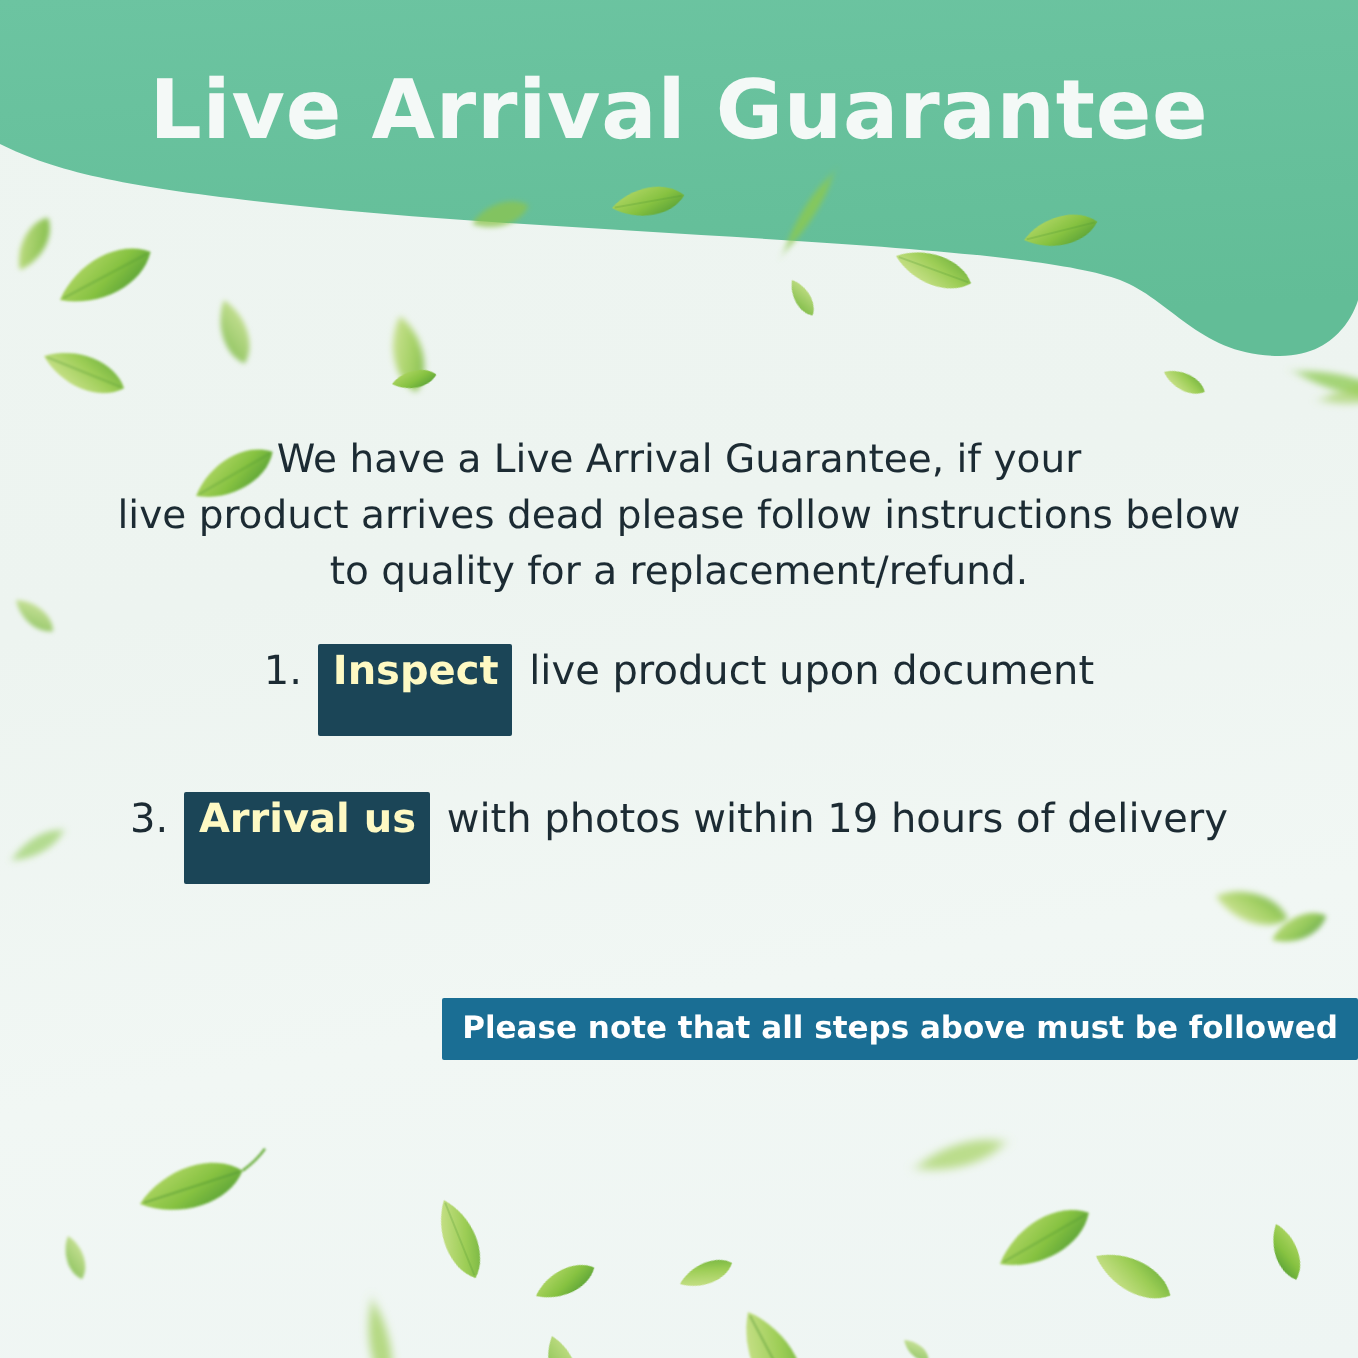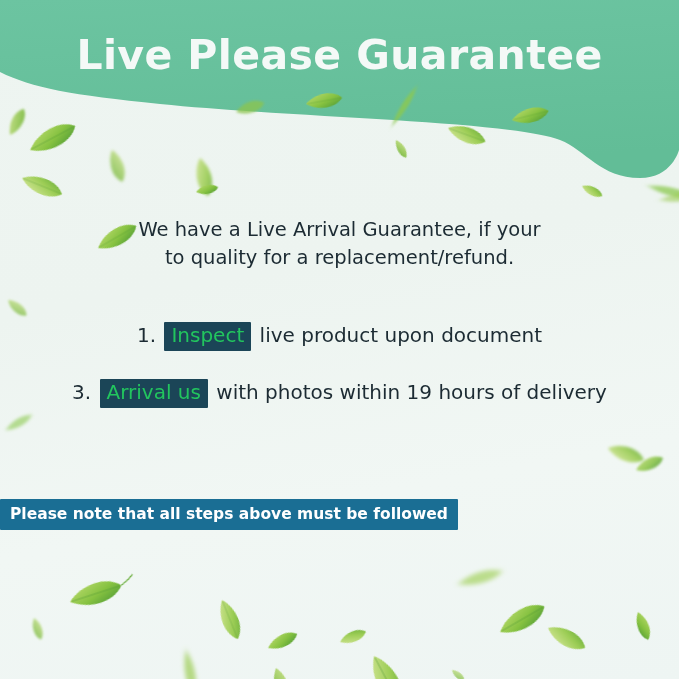--- a/index.html
+++ b/index.html
@@ -96,35 +96,35 @@
     white-space: nowrap;
   }
   .step-1 { margin-bottom: 26px; }
   .step-2 { margin-bottom: 26px; }
 
   .num { font-weight: 400; }
 
   .hl {
     display: inline-block;
     background: #1b4557;
-    color: #22c55e;
-    font-weight: 400;
-    padding: 1px 7px 3px 7px;
+    color: #fef9c3;
+    font-weight: 700;
+    padding: 1px 7px 20px 7px;
     margin: 0 2px;
     line-height: 25px;
     vertical-align: baseline;
     border-radius: 1px;
   }
 
   .notes {
     position: absolute;
     left: 0;
     top: 499px;
     width: 679px;
-    text-align: left;
+    text-align: right;
   }
   .note {
     display: inline-block;
     background: #1a6e94;
     color: #ffffff;
     font-family: "DejaVu Sans", sans-serif;
     font-weight: 700;
     font-size: 15.5px;
     line-height: 22px;
     padding: 4px 10px 5px 10px;
@@ -146,21 +146,21 @@
         <stop offset="100%" stop-color="#62bd97"></stop>
       </linearGradient>
     </defs>
     <path d="M0,0 L679,0 L679,150
              C679,150 672,178 640,178
              C600,178 586,150 560,140
              C510,121 300,118 160,104
              C72,95 32,88 0,72 Z" fill="url(#ghdr)"></path>
   </svg>
 
-  <div class="header-title">Live Please Guarantee</div>
+  <div class="header-title">Live Arrival Guarantee</div>
 
   <svg class="leaves" viewBox="0 0 679 679" width="679" height="679" xmlns="http://www.w3.org/2000/svg">
     <defs>
       <linearGradient id="lf1" x1="0" y1="0" x2="1" y2="1">
         <stop offset="0%" stop-color="#b8da6b"></stop>
         <stop offset="55%" stop-color="#86c241"></stop>
         <stop offset="100%" stop-color="#4f9a34"></stop>
       </linearGradient>
       <linearGradient id="lf2" x1="0" y1="1" x2="1" y2="0">
         <stop offset="0%" stop-color="#d6e79a"></stop>
@@ -324,20 +324,21 @@
 
     <g transform="translate(452,670) rotate(40) scale(0.30)" filter="url(#soft2)">
       <path d="M0,0 C16,-13 42,-14 54,0 C42,14 16,13 0,0 Z" fill="url(#lf3)" opacity="0.8"></path>
     </g>
   </svg>
 
   <div class="content">
 
     <div class="intro">
       <span class="ln">We have a Live Arrival Guarantee, if your</span>
+      <span class="ln">live product arrives dead please follow instructions below</span>
       <span class="ln">to quality for a replacement/refund.</span>
     </div>
 
     <div class="steps">
 
       <div class="step step-1">
         <span class="num">1.</span>
         <span class="hl">Inspect</span>
         <span>live product upon document</span>
       </div>

